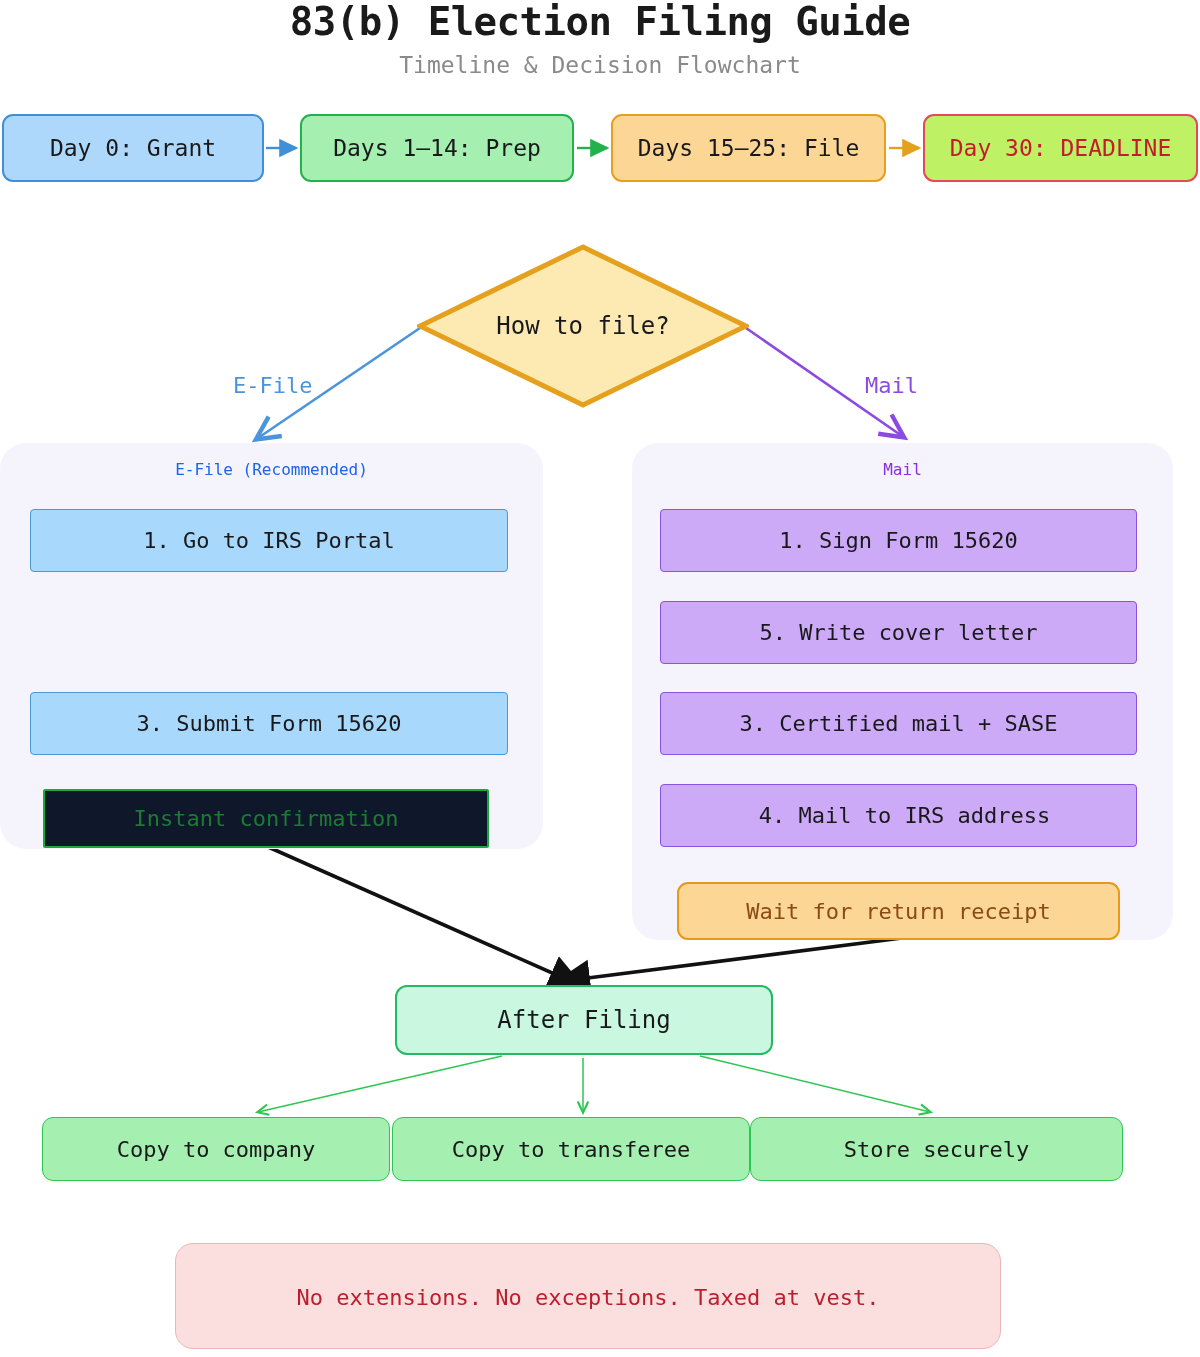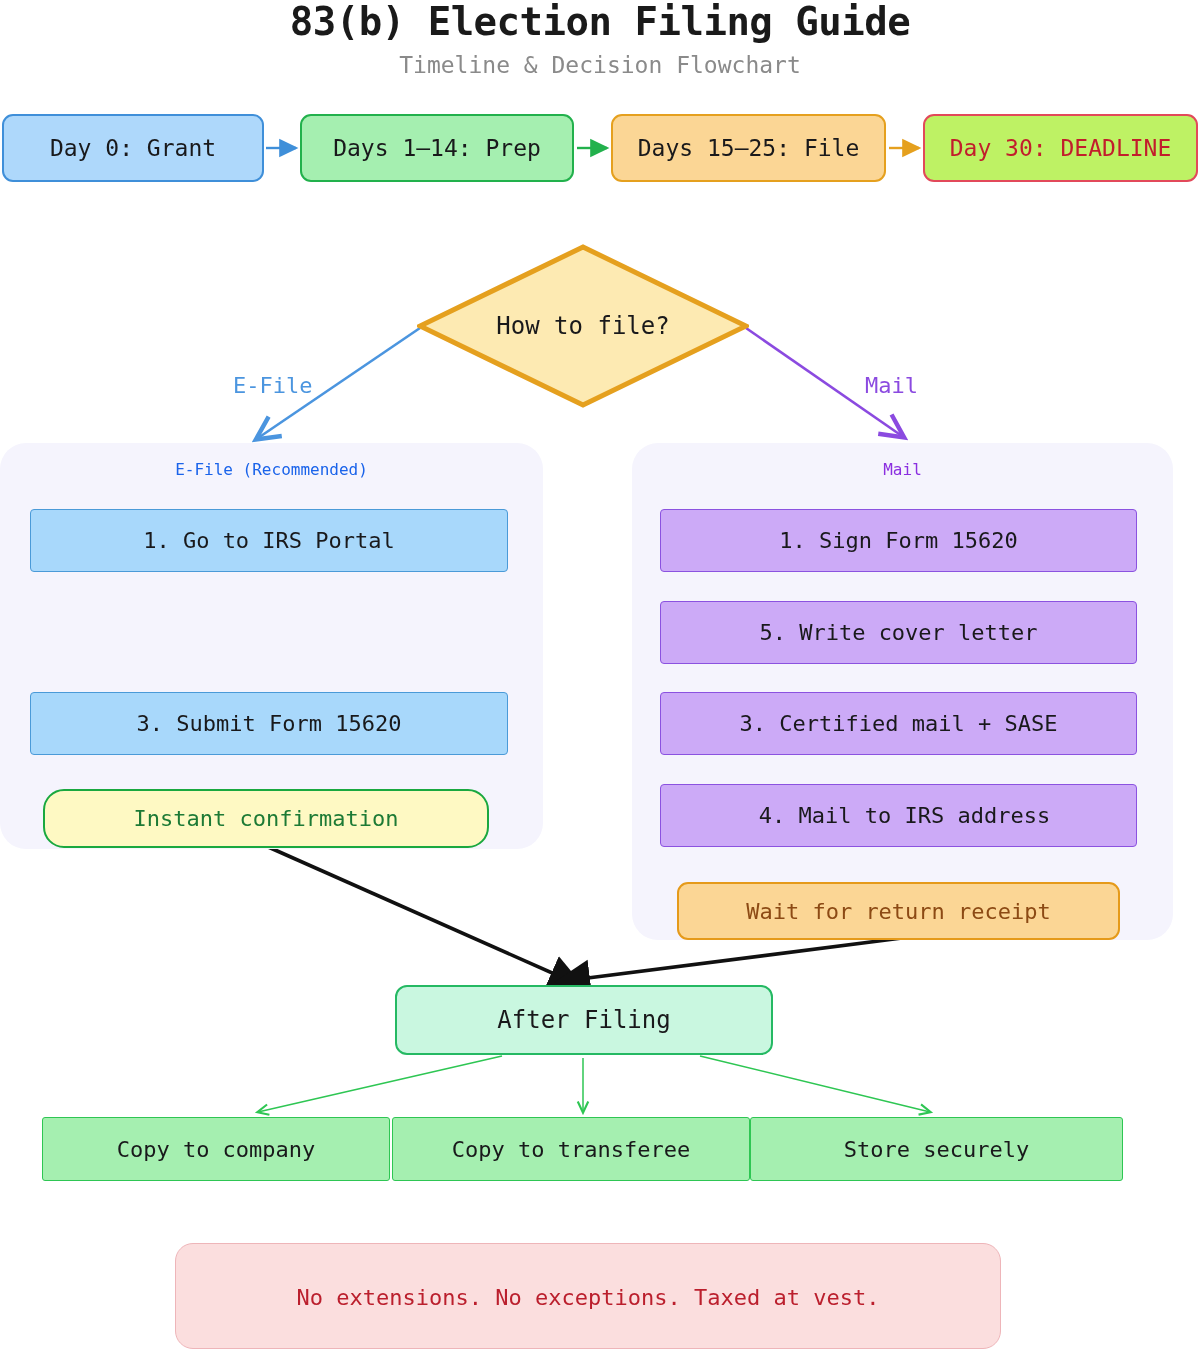--- a/index.html
+++ b/index.html
@@ -114,22 +114,22 @@
   .step .node-label { text-align: center; }
 
   .step-blue   { background: #a8d8fb; border: 1.3px solid #4a9ad8; }
   .step-purple { background: #ccaaf7; border: 1.3px solid #8b52e0; }
 
   .ef1 { left: 30px; top: 509px; width: 478px; }
   .ef2 { left: 30px; top: 601px; width: 478px; }
   .ef3 { left: 30px; top: 692px; width: 478px; }
   .ef-ok {
     left: 43px; top: 789px; width: 446px; height: 59px;
-    background: #fef9c3; border: 2.6px solid #1aa83f;
-    border-radius: 21px; color: #1d7a35; font-size: 22px; z-index: 3;
+    background: #0f172a; border: 2.6px solid #1aa83f;
+    border-radius: 2px; color: #1d7a35; font-size: 22px; z-index: 3;
   }
 
   .ml1 { left: 660px; top: 509px; width: 477px; }
   .ml2 { left: 660px; top: 601px; width: 477px; }
   .ml3 { left: 660px; top: 692px; width: 477px; }
   .ml4 { left: 660px; top: 784px; width: 477px; padding-left: 12px; }
   .ml-wait {
     left: 677px; top: 882px; width: 443px; height: 58px;
     background: #fbd695; border: 2.6px solid #e59a1a;
     border-radius: 11px; color: #8c4a14; font-size: 22px; z-index: 3;
@@ -138,21 +138,21 @@
   
   #after-filing {
     left: 395px; top: 985px; width: 378px; height: 70px;
     background: #c9f7e0; border: 2.8px solid #25b963;
     border-radius: 12px; color: #19191b; font-size: 24px; z-index: 3;
   }
 
   .after-child {
     top: 1117px; height: 64px;
     background: #a5efb0; border: 1.8px solid #2ec653;
-    border-radius: 3px; color: #19191b; font-size: 22px; z-index: 3;
+    border-radius: 11px; color: #19191b; font-size: 22px; z-index: 3;
   }
   .ac1 { left: 42px;  width: 348px; }
   .ac2 { left: 392px; width: 358px; }
   .ac3 { left: 750px; width: 373px; }
 
   
   #warning {
     position: absolute;
     left: 175px; top: 1243px; width: 826px; height: 106px;
     background: #fbdede; border: 1.8px solid #eeb5b9;

